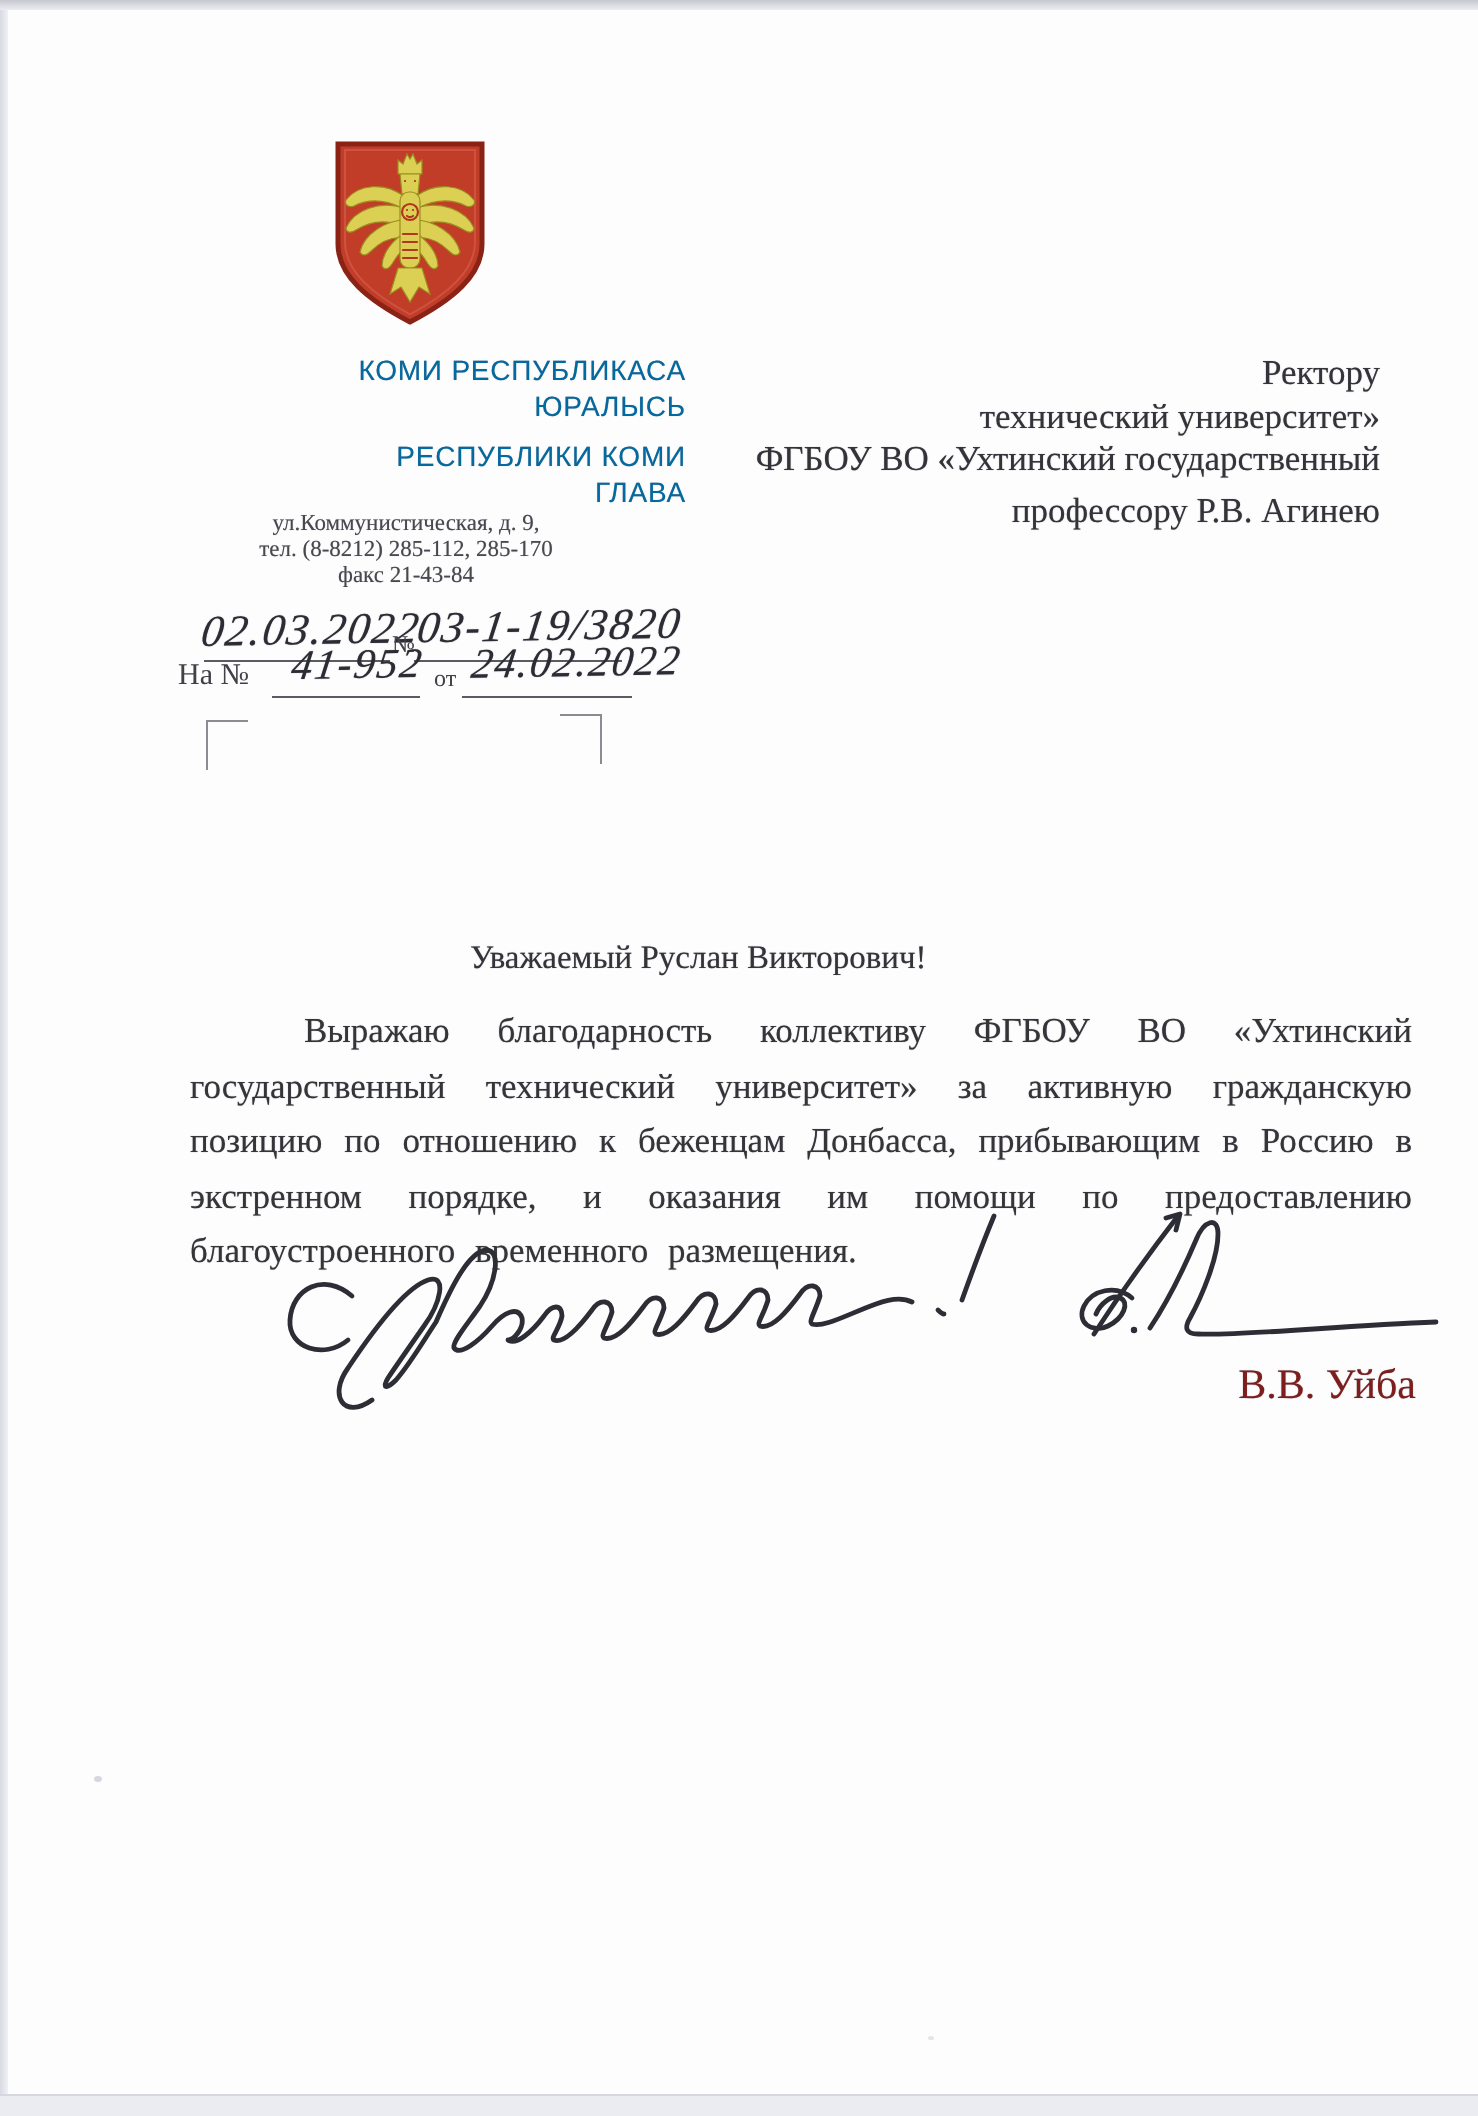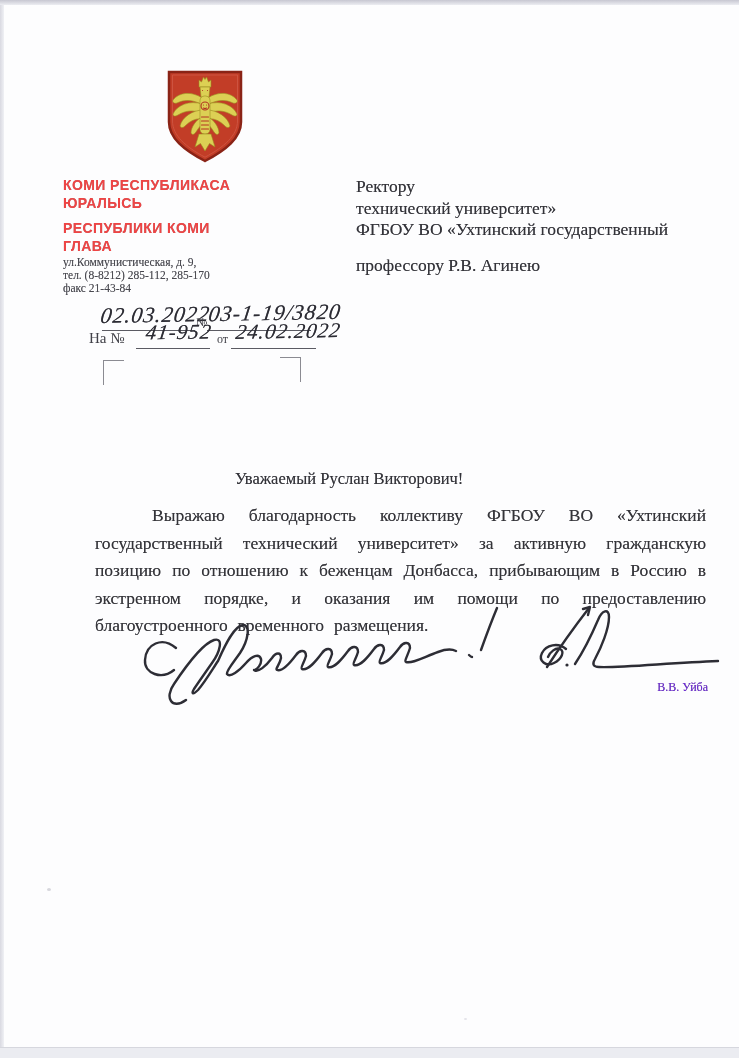--- a/index.html
+++ b/index.html
@@ -14,62 +14,62 @@
   .frame-top{left:0;top:0;right:0;height:5px;
     background:linear-gradient(180deg,#c7c7d1 0%,#d8d8e0 45%,#ecedf2 100%);}
   .frame-left{left:0;top:5px;width:4px;bottom:11px;
     background:linear-gradient(90deg,#d9d9e1,#f0f1f5);}
   .frame-bottom{left:0;right:0;bottom:0;height:11px;background:#ebecf1;
     box-shadow:inset 0 1px 0 #d6d7de;}
   .speck{border-radius:50%;}
 
   
   .emblem{left:165px;top:69px;width:80px;height:95px;}
-  .lh-block{left:63px;width:280px;text-align:left;
-    font-family:"Liberation Sans",sans-serif;font-weight:700;
-    font-size:14px;line-height:18px;letter-spacing:.4px;color:#ef4444;
+  .lh-block{left:63px;width:280px;text-align:right;
+    font-family:"Liberation Sans",sans-serif;font-weight:400;
+    font-size:14px;line-height:18px;letter-spacing:.4px;color:#0369a1;
     text-shadow:0 0 .4px rgba(60,60,68,.5);}
   .lh-1{top:176px;}
   .lh-2{top:219px;}
-  .lh-addr{left:63px;top:256px;width:280px;
+  .lh-addr{left:63px;top:256px;width:280px;text-align:center;
     font-family:"Liberation Serif",serif;font-weight:400;
     font-size:11.5px;line-height:12.8px;color:#48484f;
     text-shadow:0 0 .4px rgba(60,60,68,.45);}
 
   
   .uline{height:1.4px;background:#5b5b63;}
   .small-label{font-size:12px;color:#414148;}
   .hw{font-family:"Liberation Serif",serif;font-style:italic;
     color:#2c2c34;display:inline-block;transform:skewX(-9deg) rotate(-1deg);
     letter-spacing:1px;white-space:nowrap;
     text-shadow:0 0 .5px rgba(35,35,45,.6);}
   .hw-lg{font-size:22px;}
   .hw-md{font-size:21px;}
 
   .bracket{width:20px;height:24px;}
   .bracket-l{border-top:1.5px solid #8b8b92;border-left:1.5px solid #8b8b92;}
   .bracket-r{border-top:1.5px solid #8b8b92;border-right:1.5px solid #8b8b92;}
 
   
-  .addressee{left:356px;top:176px;width:318px;text-align:left;
+  .addressee{left:372px;top:176px;width:318px;text-align:right;
     font-size:17.5px;line-height:21.5px;color:#333339;
     text-shadow:0 0 .5px rgba(40,40,48,.55);}
-  .addressee .gap{margin-top:14px;}
+  .addressee .gap{margin-top:4px;}
 
   
   .salutation{left:235px;top:469px;width:230px;text-align:left;
     font-size:16.5px;color:#333339;text-shadow:0 0 .5px rgba(40,40,48,.55);}
   .paragraph{left:95px;top:502px;width:611px;
     font-size:17.5px;line-height:27.6px;word-spacing:5.5px;
     text-align:justify;text-align-last:left;text-indent:57px;
     color:#343439;text-shadow:0 0 .5px rgba(40,40,48,.55);}
 
   .handwriting-layer{left:130px;top:575px;width:600px;height:135px;}
   .signer{left:558px;top:680px;width:150px;text-align:right;
-    font-size:12px;color:#6d28d9;text-shadow:0 0 .5px rgba(40,40,48,.55);}
+    font-size:21px;color:#7f1d1d;text-shadow:0 0 .5px rgba(40,40,48,.55);}
 </style>
 </head>
 <body>
 
 <div class="abs frame-top"></div>
 <div class="abs frame-left"></div>
 <div class="abs frame-bottom"></div>
 <div class="abs speck" style="left:47px;top:888px;width:4px;height:3px;background:#d7d7dd;"></div>
 <div class="abs speck" style="left:464px;top:1018px;width:3px;height:2px;background:#e4e4e9;"></div>
 

